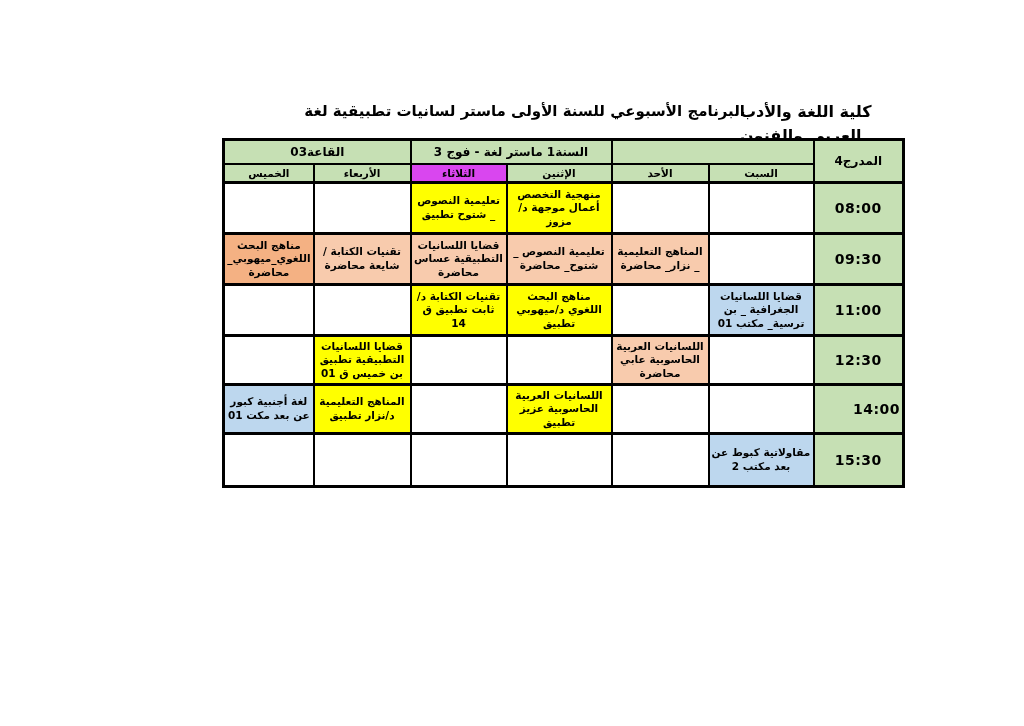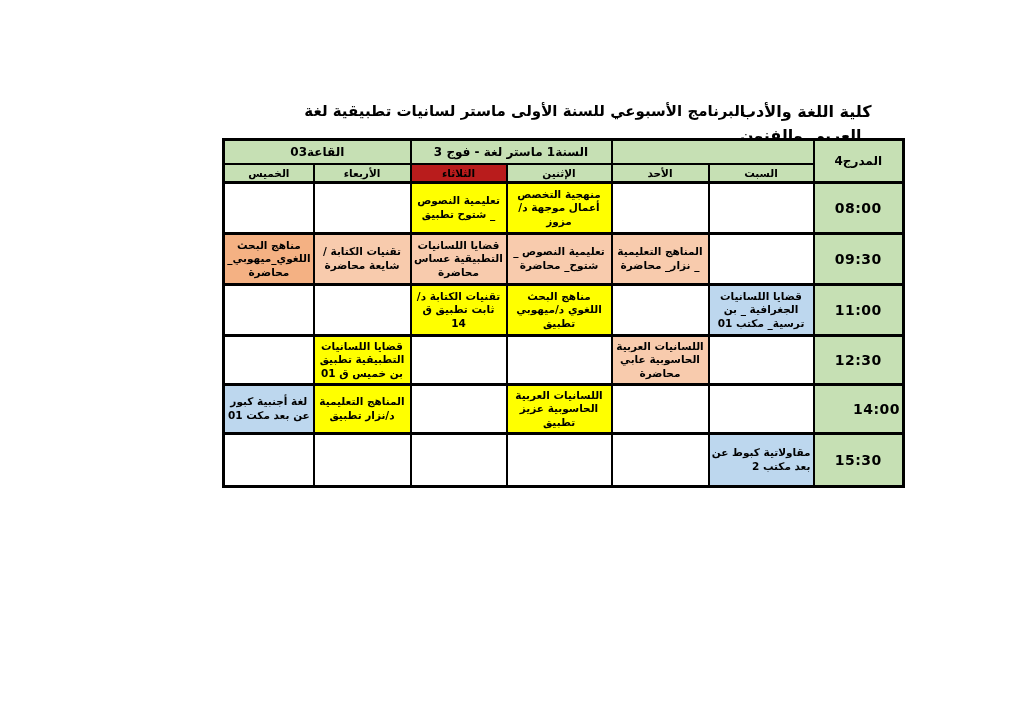--- a/index.html
+++ b/index.html
@@ -63,21 +63,21 @@
       <td class="corner" rowspan="2" style="background-color: rgb(198, 224, 180);">المدرج4</td>
       <td colspan="2" style="background-color: rgb(198, 224, 180);"></td>
       <td colspan="2" style="background-color: rgb(198, 224, 180);">السنة1 ماستر    لغة -  فوج 3</td>
       <td colspan="2" style="background-color: rgb(198, 224, 180);">القاعة03</td>
     </tr>
 
     <tr class="h2">
       <td style="background-color: rgb(198, 224, 180);">السبت</td>
       <td style="background-color: rgb(198, 224, 180);">الأحد</td>
       <td style="background-color: rgb(198, 224, 180);">الإثنين</td>
-      <td style="background-color: #b91c1c;">الثلاثاء</td>
+      <td style="background-color: #d946ef;">الثلاثاء</td>
       <td style="background-color: rgb(198, 224, 180);">الأربعاء</td>
       <td style="background-color: rgb(198, 224, 180);">الخميس</td>
     </tr>
 
     <tr class="data r0">
       <td class="time" style="background-color: rgb(198, 224, 180); text-align: center;">08:00</td>
       <td style="background-color: rgb(255, 255, 255);"></td>
       <td style="background-color: rgb(255, 255, 255);"></td>
       <td style="background-color: rgb(255, 255, 0);">منهجية التخصص أعمال موجهة د/مزوز</td>
       <td style="background-color: rgb(255, 255, 0);">تعليمية النصوص _ شتوح تطبيق</td>
@@ -120,21 +120,21 @@
       <td style="background-color: rgb(255, 255, 255);"></td>
       <td style="background-color: rgb(255, 255, 255);"></td>
       <td style="background-color: rgb(255, 255, 0);">اللسانيات العربية الحاسوبية عزيز تطبيق</td>
       <td style="background-color: rgb(255, 255, 255);"></td>
       <td style="background-color: rgb(255, 255, 0);">المناهج التعليمية د/نزار تطبيق</td>
       <td style="background-color: rgb(189, 215, 238);">لغة أجنبية كبور عن بعد مكت 01</td>
     </tr>
 
     <tr class="data r5">
       <td class="time" style="background-color: rgb(198, 224, 180);">15:30</td>
-      <td style="background-color: rgb(189, 215, 238); text-align: right;">مقاولاتية كبوط عن بعد مكتب 2</td>
+      <td style="background-color: rgb(189, 215, 238);">مقاولاتية كبوط عن بعد مكتب 2</td>
       <td style="background-color: rgb(255, 255, 255);"></td>
       <td style="background-color: rgb(255, 255, 255);"></td>
       <td style="background-color: rgb(255, 255, 255);"></td>
       <td style="background-color: rgb(255, 255, 255);"></td>
       <td style="background-color: rgb(255, 255, 255);"></td>
     </tr>
   </tbody>
     </table>
 
 </div>

